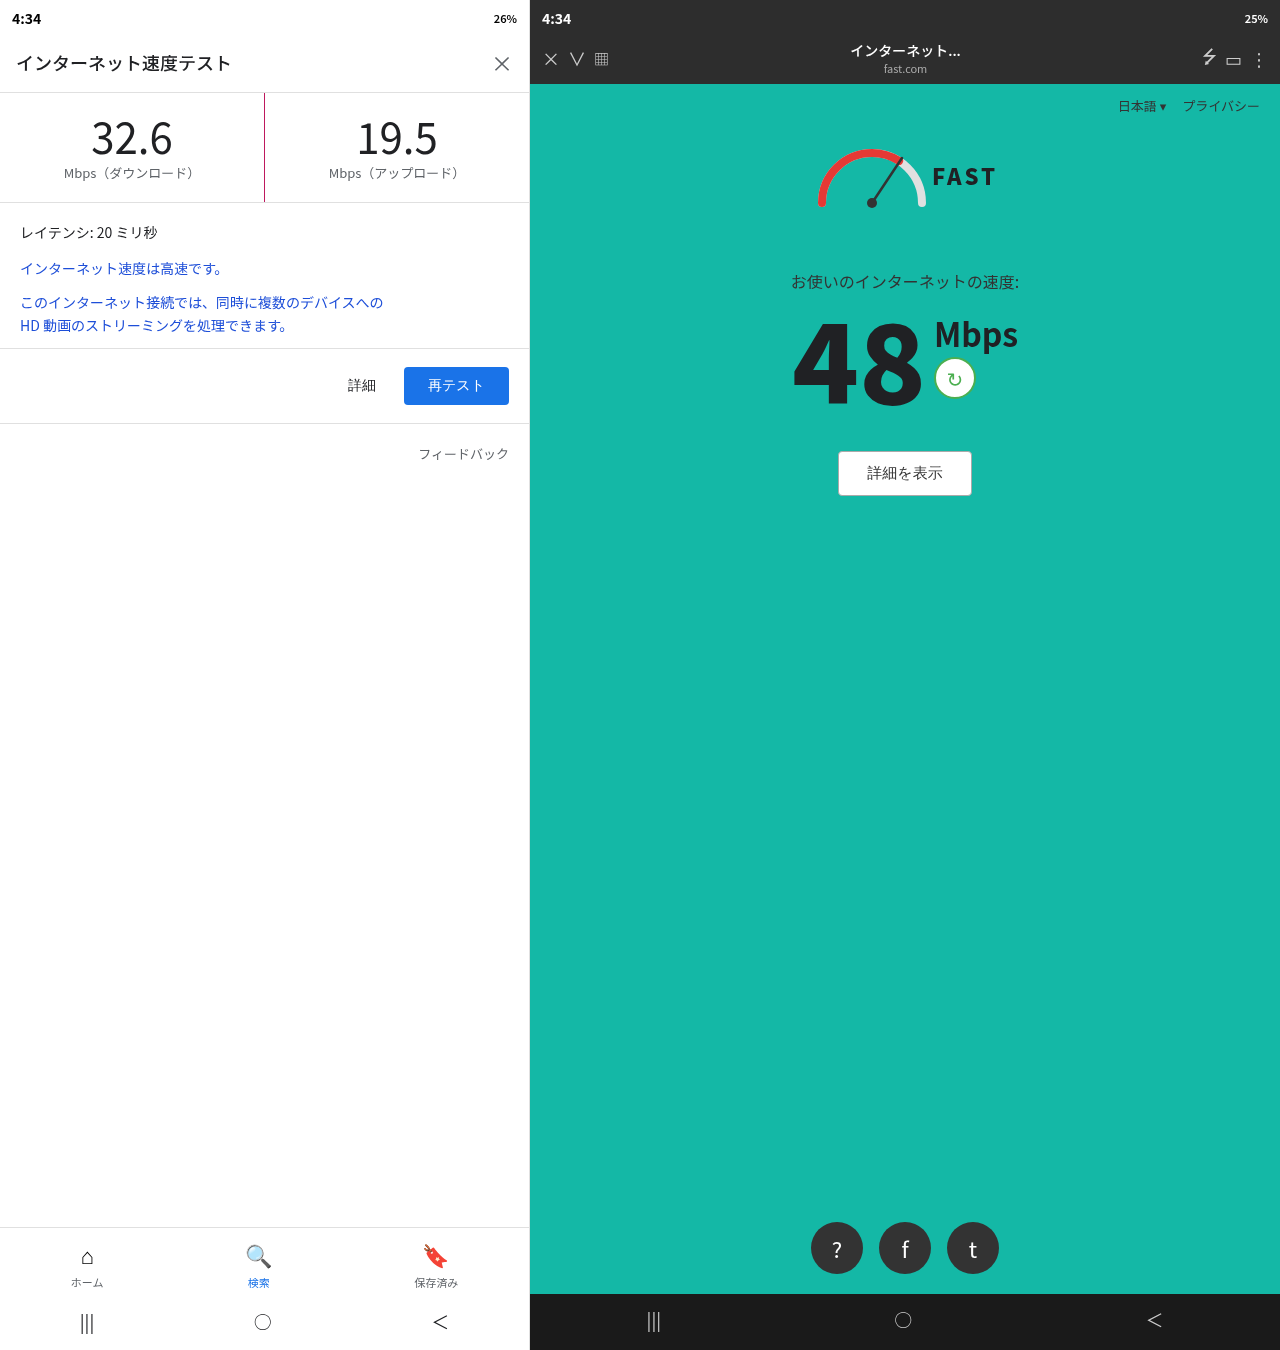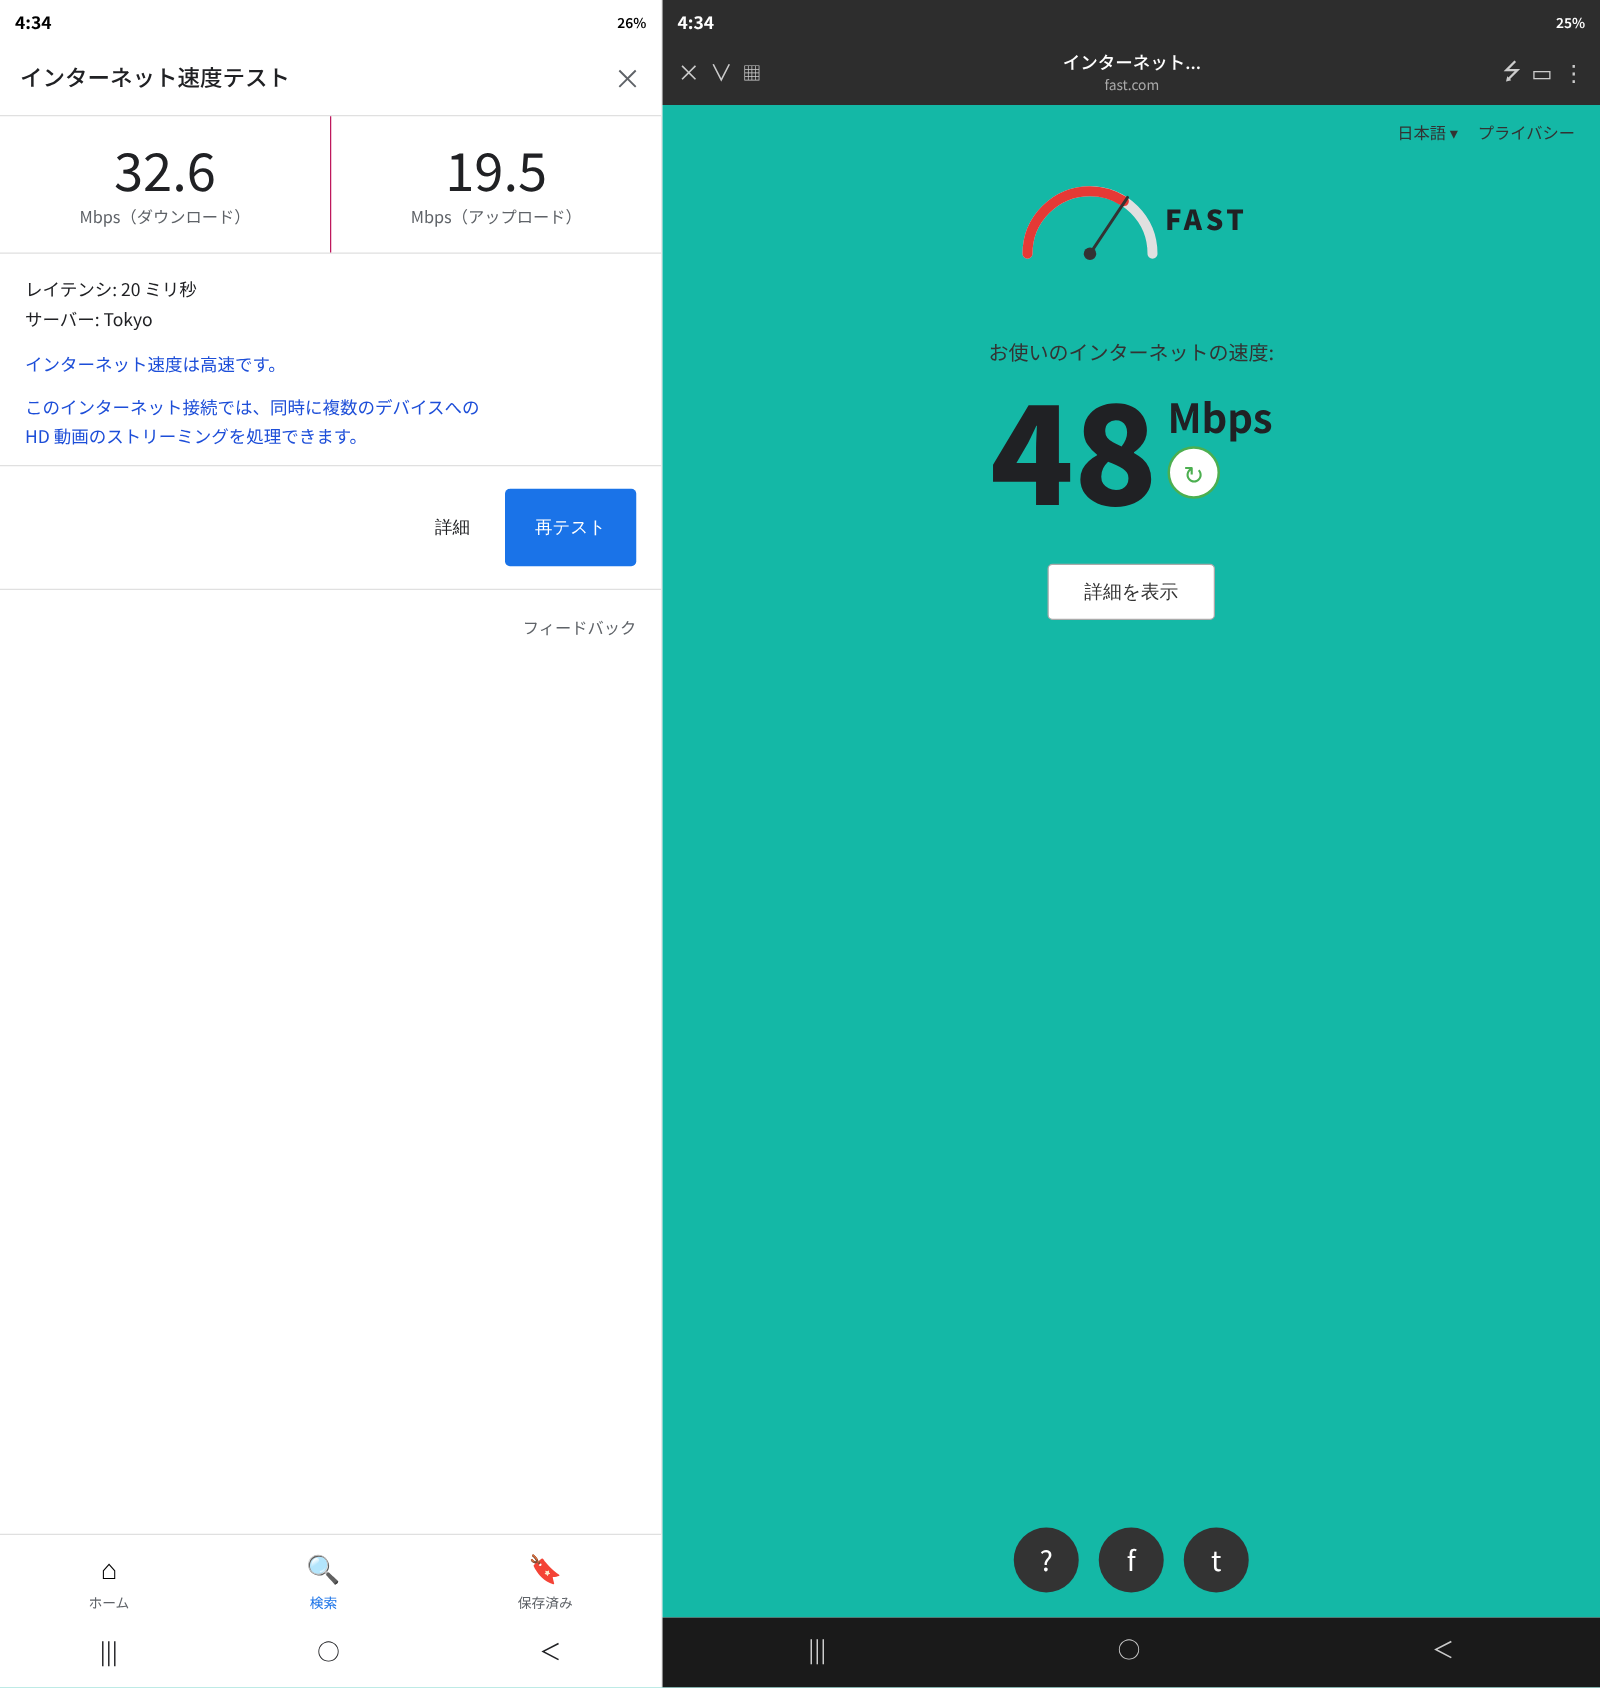--- a/index.html
+++ b/index.html
@@ -83,21 +83,21 @@
       border: none;
       cursor: pointer;
       padding: 8px 12px;
     }
     .btn-retest {
       font-size: 14px;
       color: #fff;
       background: #1a73e8;
       border: none;
       border-radius: 4px;
-      padding: 22px 24px;
+      padding: 10px 24px;
       cursor: pointer;
       font-weight: 500;
     }
 
     .feedback-row {
       padding: 16px 20px;
       text-align: right;
     }
     .feedback-text { font-size: 13px; color: #5f6368; }
 
@@ -321,21 +321,20 @@
       <div class="speed-unit">Mbps（ダウンロード）</div>
     </div>
     <div class="speed-card">
       <div class="speed-value">19.5</div>
       <div class="speed-unit">Mbps（アップロード）</div>
     </div>
   </div>
 
   <div class="details-section">
     <div class="detail-line">レイテンシ: 20 ミリ秒</div>
-    <div class="detail-line">サーバー: Tokyo</div>
     <div class="description-text">インターネット速度は高速です。</div>
     <div class="description-text">このインターネット接続では、同時に複数のデバイスへの<br>HD 動画のストリーミングを処理できます。</div>
   </div>
 
   <div class="actions-row">
     <button class="btn-detail">詳細</button>
     <button class="btn-retest">再テスト</button>
   </div>
 
   <div class="feedback-row">

